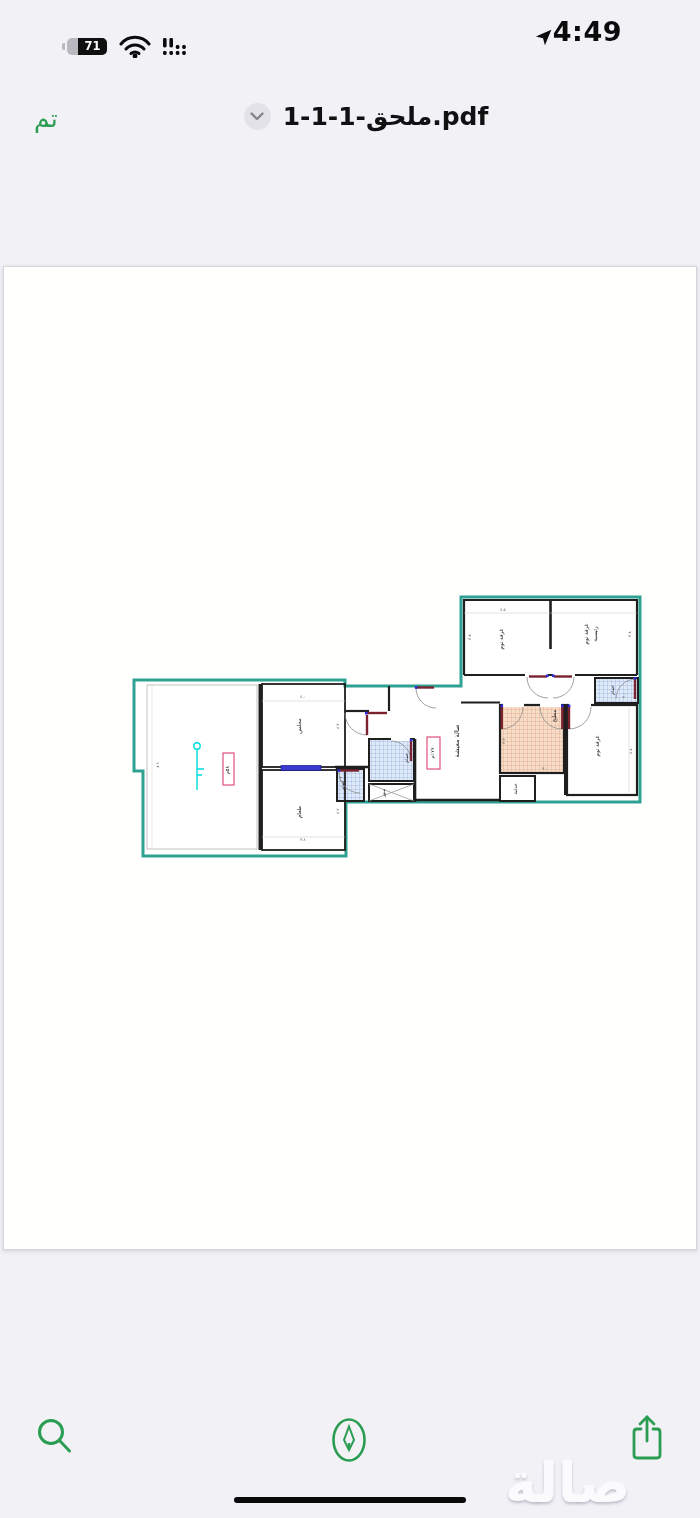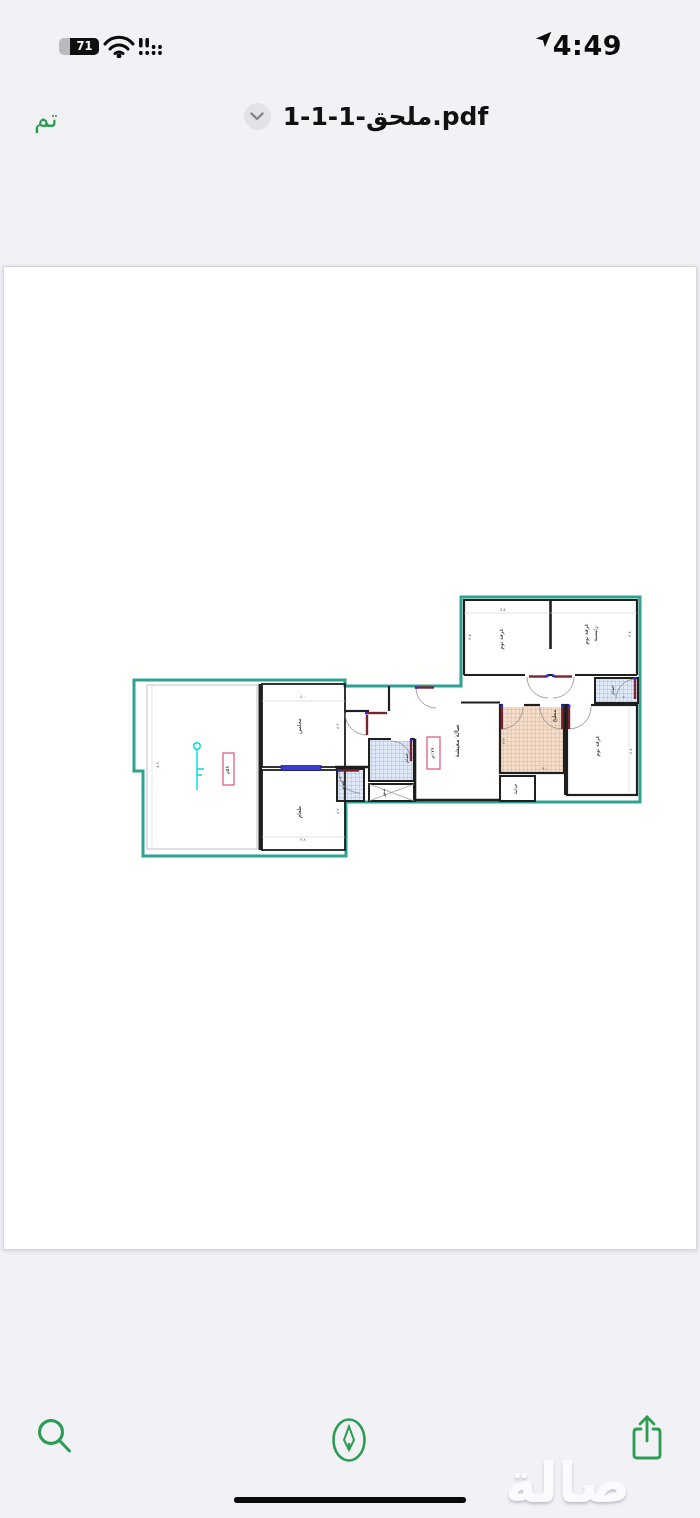--- a/index.html
+++ b/index.html
@@ -4,26 +4,26 @@
 <style>
   html,body{margin:0;padding:0;}
   body{
     width:700px;height:1518px;position:relative;overflow:hidden;
     background:#f1f1f6;
     font-family:"DejaVu Sans",sans-serif;
     -webkit-font-smoothing:antialiased;
   }
   
   .status-bar{position:absolute;left:0;top:0;width:700px;height:90px;}
-  .sb-left{position:absolute;left:62px;top:34px;display:flex;align-items:center;gap:4px;}
+  .sb-left{position:absolute;left:62px;top:34px;display:flex;align-items:center;gap:12px;}
   .battery{position:relative;width:40px;height:17px;border-radius:5px;background:#b9b9bf;overflow:hidden;}
   .battery .fill{position:absolute;right:0;top:0;bottom:0;width:72%;background:#101010;
     color:#fff;font-size:11.5px;font-weight:bold;display:flex;align-items:center;justify-content:center;}
   .battery-nub{width:3px;height:7px;background:#b9b9bf;border-radius:2px 0 0 2px;margin-right:-10px;}
-  .sb-right{position:absolute;right:78px;top:30px;display:flex;align-items:flex-start;gap:0;}
+  .sb-right{position:absolute;right:78px;top:16px;display:flex;align-items:flex-end;gap:0;}
   .sb-time{font-size:27px;font-weight:600;color:#0b0b0c;letter-spacing:.5px;}
   
   .nav-bar{position:absolute;left:16px;top:96px;width:700px;height:60px;}
   .done-btn{position:absolute;left:18px;top:8px;font-size:25px;color:#2b9d52;background:none;border:none;
     font-family:"DejaVu Sans",sans-serif;padding:0;cursor:pointer;}
   .title-wrap{position:absolute;left:0;top:6px;width:700px;display:flex;justify-content:center;
     align-items:center;gap:12px;direction:ltr;}
   .chevron-circle{width:27px;height:27px;border-radius:50%;background:#e2e2e8;display:flex;
     align-items:center;justify-content:center;flex:0 0 auto;border:none;cursor:pointer;}
   .doc-title{font-size:25px;font-weight:600;color:#111;white-space:nowrap;}

